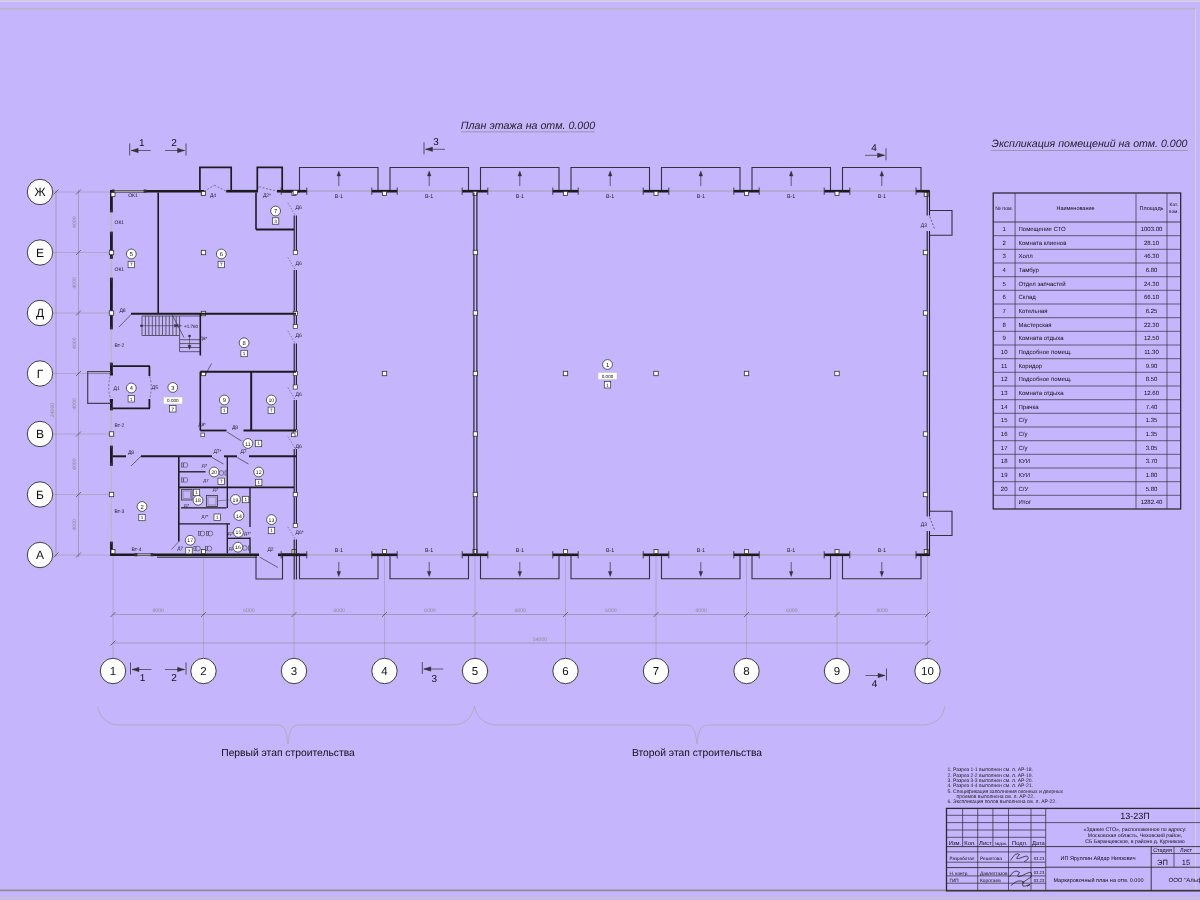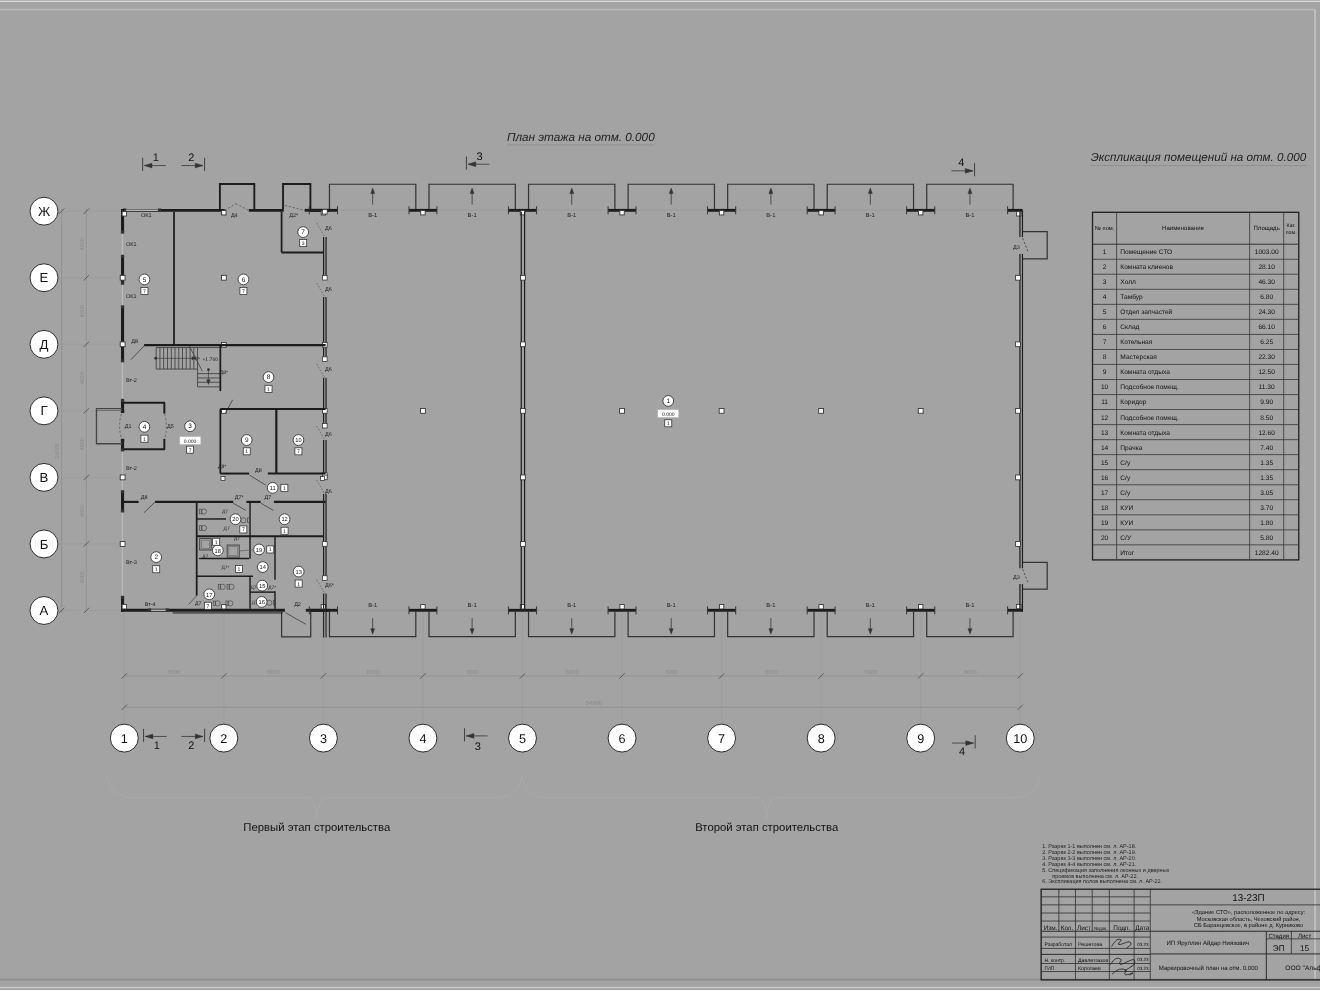--- a/index.html
+++ b/index.html
@@ -1,16 +1,16 @@
 <!DOCTYPE html>
 <html><head>
 <meta charset="utf-8">
 <style>
 html,body{margin:0;padding:0;background:#ffffff;}
-#sheet{width:1200px;height:900px;position:relative;background:#a3a3a3;overflow:hidden;opacity:0.999;}
+#sheet{width:1200px;height:900px;position:relative;background:#c4b5fd;overflow:hidden;opacity:0.999;}
 text{font-family:"Liberation Sans",sans-serif;text-rendering:geometricPrecision;}
 svg{-webkit-font-smoothing:antialiased;}
 </style>
 </head>
 <body>
 <div id="sheet">
 <svg width="1200" height="900" viewBox="0 0 1200 900" text-rendering="geometricPrecision">
 
 <line x1="0.0" y1="1.2" x2="1200.0" y2="1.2" stroke="#dcdcdc" stroke-width="1.20" stroke-linecap="butt"></line>
       <line x1="0.0" y1="8.7" x2="1195.5" y2="8.7" stroke="#b8b8b8" stroke-width="1.60" stroke-linecap="butt"></line>

